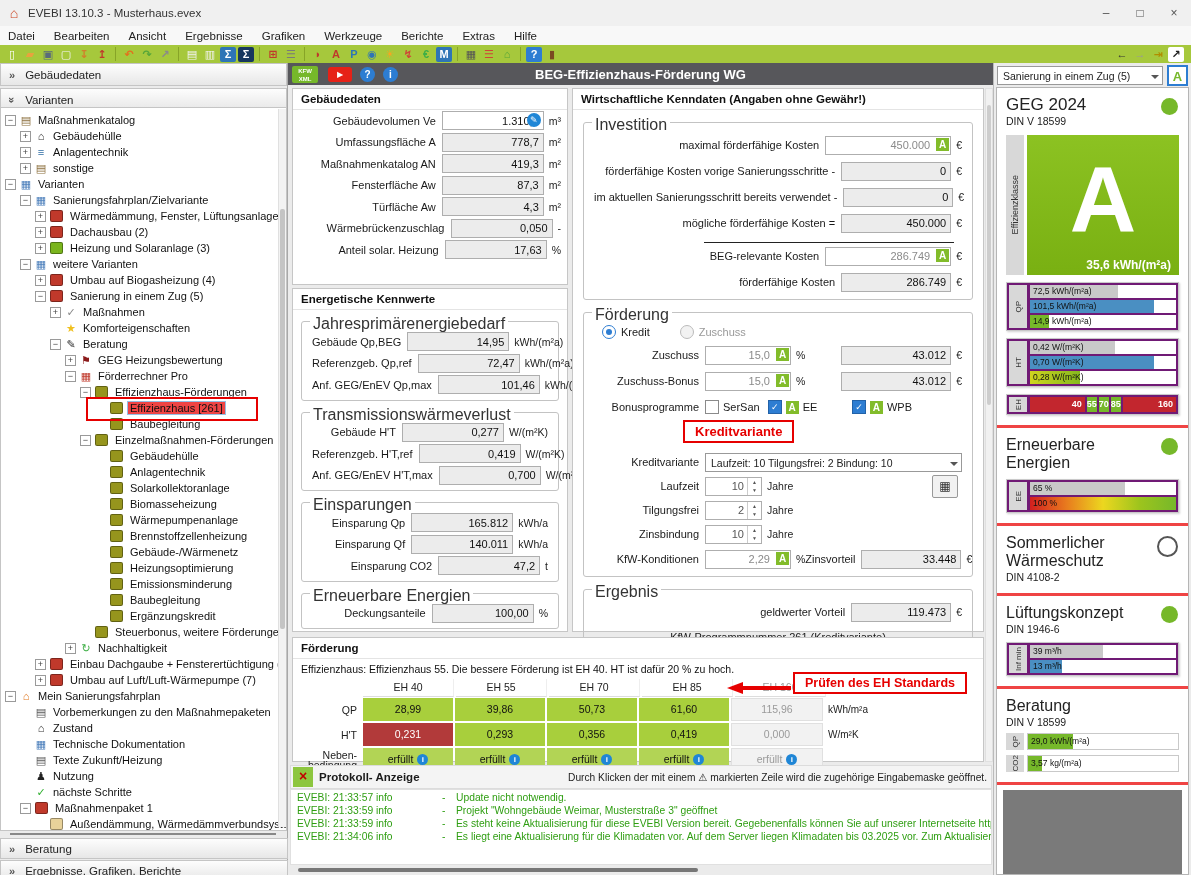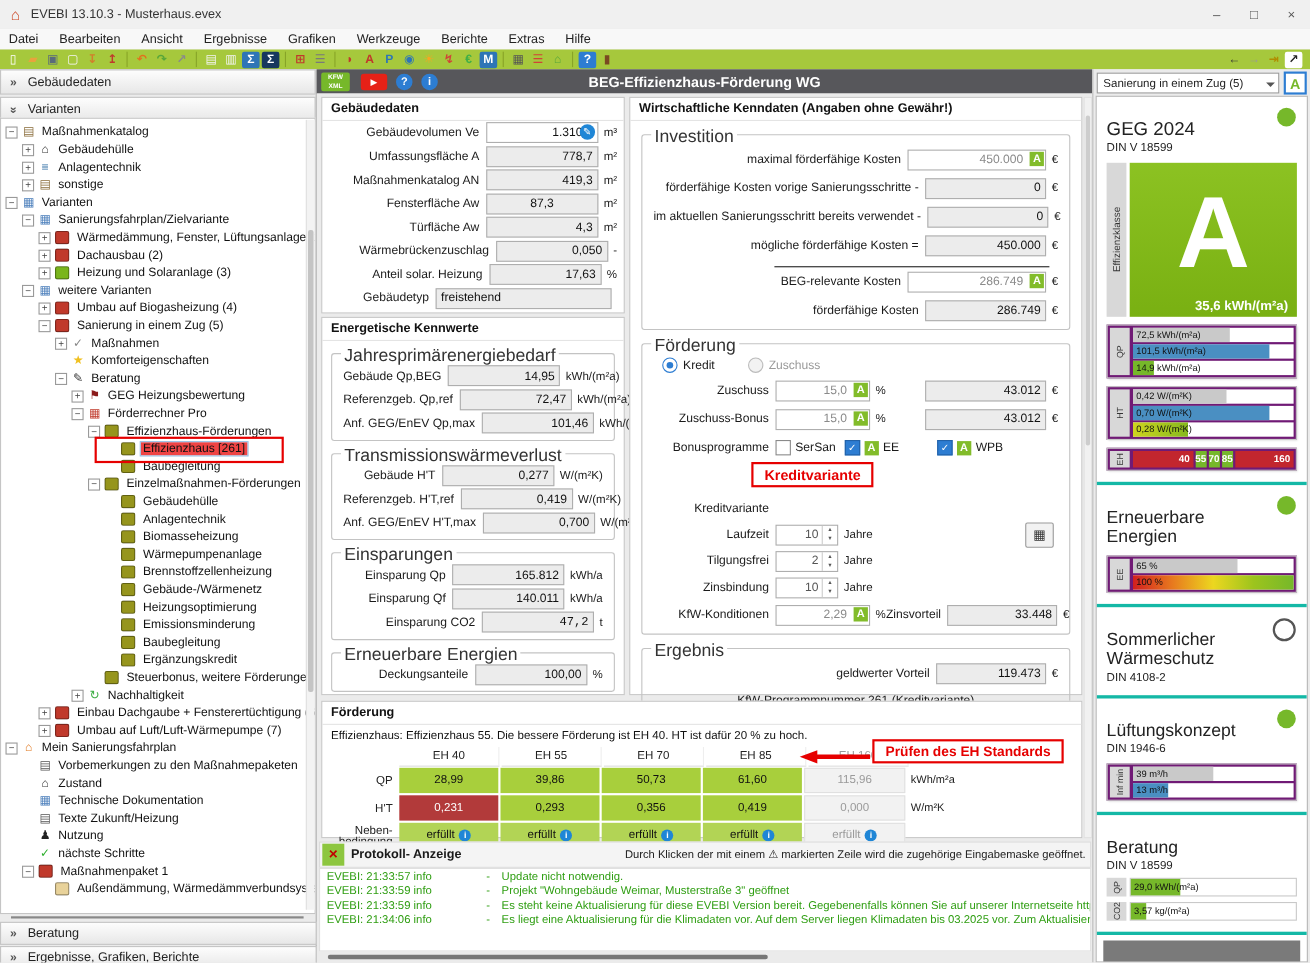--- a/index.html
+++ b/index.html
@@ -118,21 +118,21 @@
   #prot-hint{margin-left:auto;font-size:10.2px;color:#222;padding-right:4px;white-space:nowrap;overflow:hidden}
   #prot-log{position:absolute;left:0;top:24px;right:0;bottom:10px;background:#fff;border:1px solid #e0e0e0;padding:2px 6px;box-sizing:border-box;overflow:hidden}
   .lrow{display:flex;height:13px;font-size:10.3px;color:#2f9e12;white-space:nowrap}
   .ltime{width:145px;flex:none}
   .ldash{width:14px;flex:none}
   #log-hscroll{position:absolute;left:8px;bottom:3px;width:400px;height:4px;background:#777;border-radius:2px}
   
   #right{position:absolute;left:993px;top:63px;width:198px;height:812px;background:#ebebeb;border-left:1px solid #bbb;box-sizing:border-box}
   #right-top{display:flex;gap:4px;padding:2px 3px;align-items:center}
   #right-cards{position:absolute;left:2px;top:24px;right:2px;bottom:0;background:#fff;border:1px solid #b5b5b5;overflow:hidden}
-  .card{position:relative;padding:21px 9px 10px;border-bottom:3px solid #14b8a6}
+  .card{position:relative;padding:8px 9px 10px;border-bottom:3px solid #ef4444}
   .ctitle{font-size:16px;color:#222;line-height:18px;max-width:130px}
   .csub{font-size:10.5px;color:#222;margin-top:1px}
   .dot{position:absolute;right:10px;top:10px;width:17px;height:17px;border-radius:50%;background:#76b82a}
   .dot.open{background:#fff;border:2px solid #555}
   .tilerow{display:flex;margin-top:8px}
   .vstrip{width:18px;background:#d8d8d8;margin-right:3px;display:flex;align-items:center;justify-content:center;flex:none}
   .vtext{writing-mode:vertical-rl;transform:rotate(180deg);font-size:8px;color:#333;white-space:nowrap}
   #tile{flex:1;height:140px;background:linear-gradient(#8cc222,#79b012);position:relative}
   #tile-a{font-size:92px;font-weight:bold;color:#fff;text-align:center;line-height:128px}
   #tile-val{position:absolute;right:8px;bottom:3px;color:#fff;font-weight:bold;font-size:12px}
@@ -346,20 +346,25 @@
         <span class="tlabel">Gebäudehülle</span>
       </div>
       <div class="trow" style="padding-left: 94px;">
         <span class="tspace"></span>
         <span class="ticon box" style="background: rgb(150, 149, 29);"></span>
         <span class="tlabel">Anlagentechnik</span>
       </div>
       <div class="trow" style="padding-left: 94px;">
         <span class="tspace"></span>
         <span class="ticon box" style="background: rgb(150, 149, 29);"></span>
+        <span class="tlabel">Solarkollektoranlage</span>
+      </div>
+      <div class="trow" style="padding-left: 94px;">
+        <span class="tspace"></span>
+        <span class="ticon box" style="background: rgb(150, 149, 29);"></span>
         <span class="tlabel">Biomasseheizung</span>
       </div>
       <div class="trow" style="padding-left: 94px;">
         <span class="tspace"></span>
         <span class="ticon box" style="background: rgb(150, 149, 29);"></span>
         <span class="tlabel">Wärmepumpenanlage</span>
       </div>
       <div class="trow" style="padding-left: 94px;">
         <span class="tspace"></span>
         <span class="ticon box" style="background: rgb(150, 149, 29);"></span>
@@ -504,21 +509,21 @@
           </div>
           <div class="frow">
             <span class="flabel">Maßnahmenkatalog AN</span>
             <span class="fbox" style="width: 92px;">
               <span>419,3</span>
             </span>
             <span class="funit">m²</span>
           </div>
           <div class="frow">
             <span class="flabel">Fensterfläche Aw</span>
-            <span class="fbox" style="width: 92px; justify-content: center;">
+            <span class="fbox" style="width: 92px;">
               <span>87,3</span>
             </span>
             <span class="funit">m²</span>
           </div>
           <div class="frow">
             <span class="flabel">Türfläche Aw</span>
             <span class="fbox" style="width: 92px;">
               <span>4,3</span>
             </span>
             <span class="funit">m²</span>
@@ -529,27 +534,20 @@
               <span>0,050</span>
             </span>
             <span class="funit">-</span>
           </div>
           <div class="frow">
             <span class="flabel">Anteil solar. Heizung</span>
             <span class="fbox" style="width: 92px;">
               <span>17,63</span>
             </span>
             <span class="funit">%</span>
-          </div>
-          <div class="frow">
-            <span class="flabel">Gebäudetyp</span>
-            <span class="fbox" style="width: 150px; justify-content: flex-start;">
-              <span>freistehend</span>
-            </span>
-            <span class="funit"></span>
           </div>
         </div>
     </div>
 
     <div class="panel" id="panel-en">
       <div class="ptitle">Energetische Kennwerte</div>
       <div id="en-groups">
           <div class="groupbox" style="margin: 11px 8px 0px;">
             <span class="grouplabel">Jahresprimärenergiebedarf</span>
             <div class="frow">
@@ -609,21 +607,21 @@
             </div>
             <div class="frow">
               <span class="flabel">Einsparung Qf</span>
               <span class="fbox" style="width: 92px;">
                 <span>140.011</span>
               </span>
               <span class="funit">kWh/a</span>
             </div>
             <div class="frow">
               <span class="flabel">Einsparung CO2</span>
-              <span class="fbox" style="width: 92px; font-family: Liberation Mono, monospace;">
+              <span class="fbox" style="width: 92px;">
                 <span>47,2</span>
               </span>
               <span class="funit">t</span>
             </div>
           </div>
           <div class="groupbox" style="margin: 11px 8px 0px;">
             <span class="grouplabel">Erneuerbare Energien</span>
             <div class="frow">
               <span class="flabel">Deckungsanteile</span>
               <span class="fbox" style="width: 92px;">
@@ -735,20 +733,24 @@
           <span class="abadge">A</span>
           <span class="cblabel" style="margin-left:4px;margin-right:50px">WPB</span>
         </div>
 
         <div class="annrow">
           <span class="annbox" id="ann-kredit">Kreditvariante</span>
         </div>
 
         <div class="frow h24">
           <span class="flabel w105">Kreditvariante</span>
+          <span class="selbox">
+            <span>Laufzeit: 10 Tilgungsfrei:  2 Bindung: 10</span>
+            <span class="selarrow"></span>
+          </span>
         </div>
 
         <div class="frow h24">
           <span class="flabel w105">Laufzeit</span>
           <span class="spinbox">
             <span class="spinval">10</span>
             <span class="spinarrows">
                 <span>▲</span>
                 <span>▼</span>
               </span>

